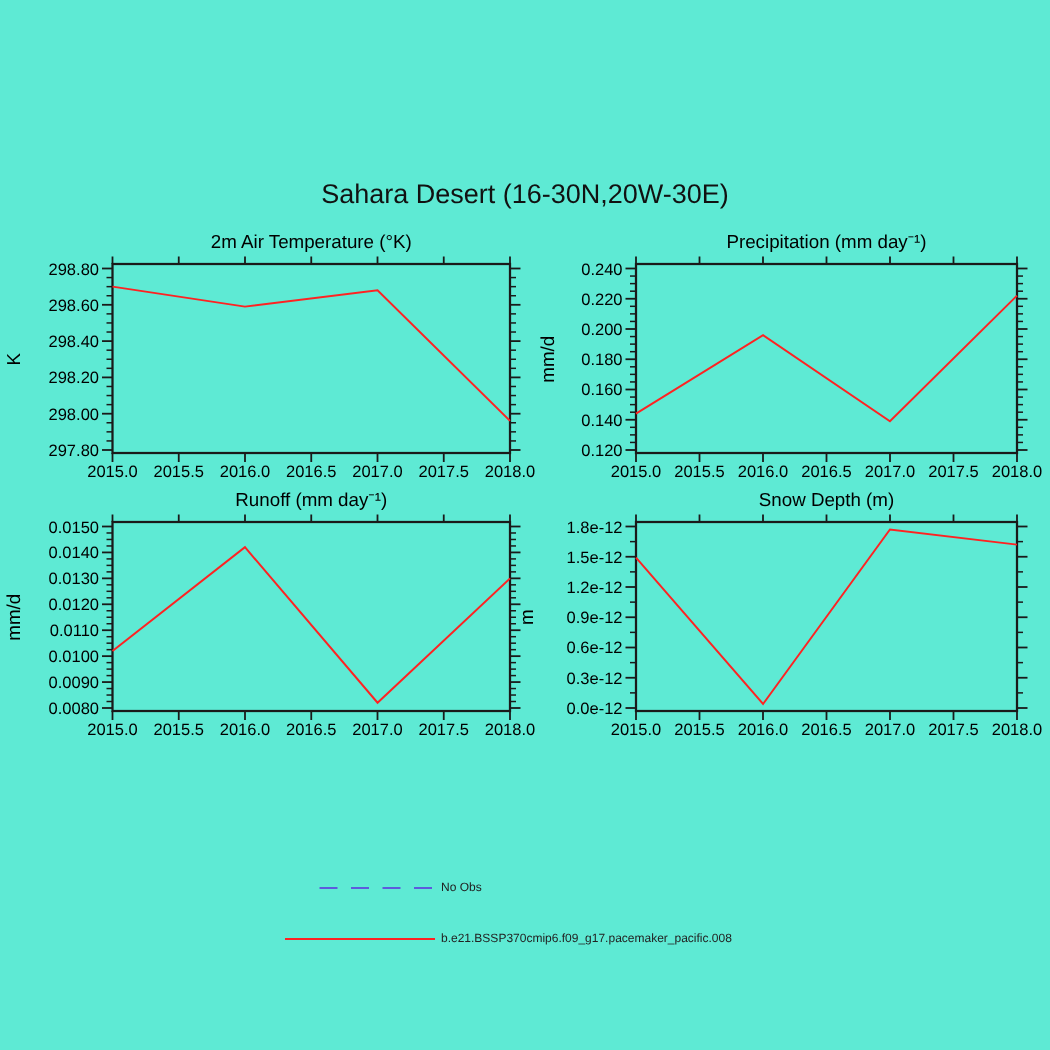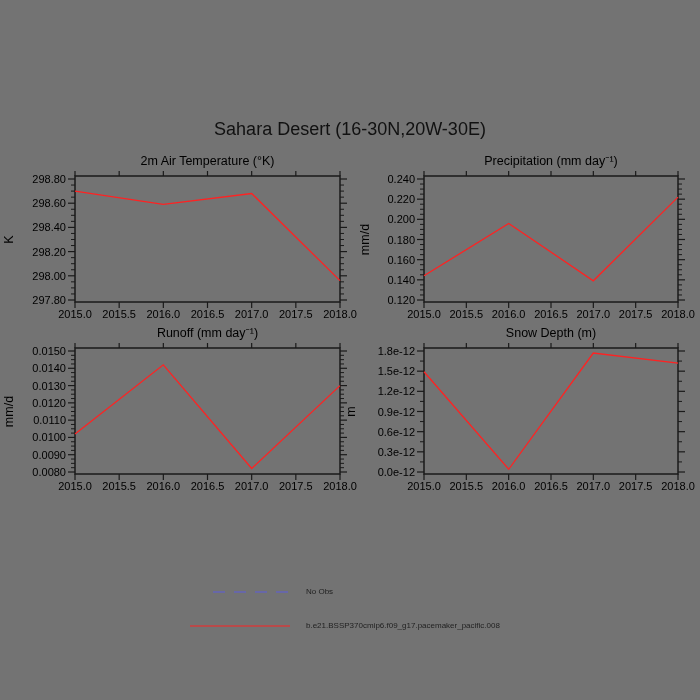--- a/index.html
+++ b/index.html
@@ -1,33 +1,33 @@
 <!DOCTYPE html>
 <html><head>
 <meta charset="utf-8">
 <style>
   html,body{margin:0;padding:0;background:#ffffff;}
   #canvas{
-    position:relative;width:700px;height:700px;background:#737373;
+    position:relative;width:700px;height:700px;background:#5eead4;
     font-family:"Liberation Sans", sans-serif;color:#000;overflow:hidden;
   }
   .main-title{
     position:absolute;top:119px;left:0;width:700px;text-align:center;
     font-size:18px;color:#111;
   }
   svg.panel{position:absolute;overflow:visible;}
   #chart-0{left:0;top:145px;}
   #chart-1{left:350px;top:145px;}
   #chart-2{left:0;top:317px;}
   #chart-3{left:350px;top:317px;}
   .legend{position:absolute;left:190px;top:585px;width:480px;}
   .legend-row{display:flex;align-items:center;height:13px;}
   .legend-row + .legend-row{margin-top:21px;text-align:right;}
   .legend-row svg{overflow:visible;flex:0 0 auto;}
-  .lg-label{margin-left:16px;font-size:8px;color:#222;white-space:nowrap;}
+  .lg-label{margin-left:4px;font-size:8px;color:#222;white-space:nowrap;}
 </style>
 </head>
 <body>
 
 <div id="canvas">
 
   <div class="main-title">Sahara Desert (16-30N,20W-30E)</div>
 
   <svg id="chart-0" class="panel" width="350" height="186">
       <text x="207.5" y="20" font-size="12.5" text-anchor="middle" fill="#000000" font-family="&quot;Liberation Sans&quot;, sans-serif">2m Air Temperature (°K)</text>

